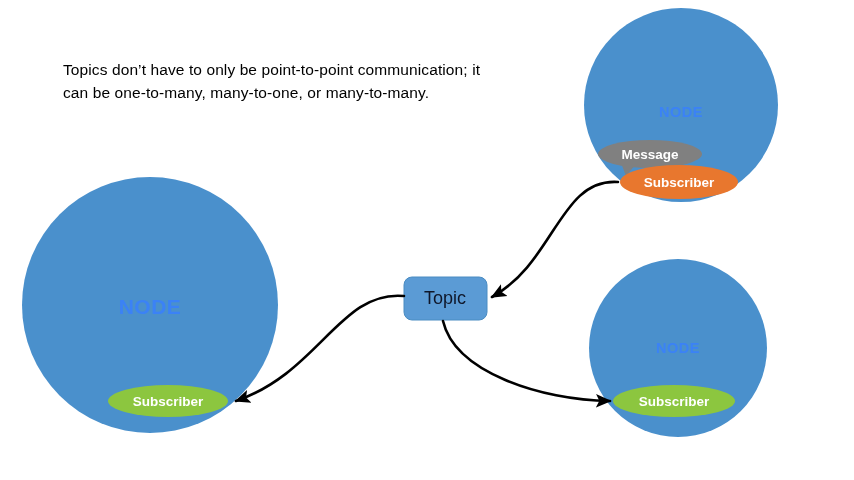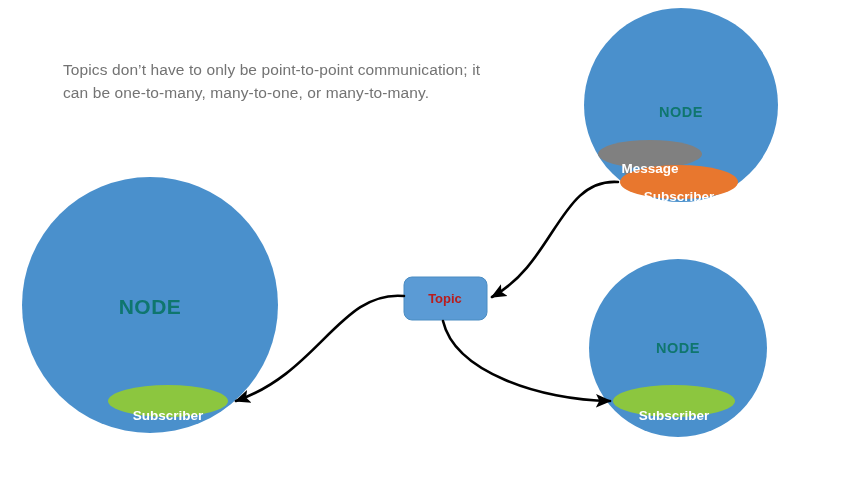--- a/index.html
+++ b/index.html
@@ -26,54 +26,53 @@
     height: 480px;
   }
   .caption {
     position: absolute;
     left: 63px;
     top: 58px;
     width: 420px;
     font-family: "Liberation Sans", sans-serif;
     font-size: 15.5px;
     line-height: 1.5;
-    color: #737373;
+    color: #000000;
     letter-spacing: 0.1px;
     white-space: pre-line;
   }
   .node-label {
     position: absolute;
-    color: #0f766e;
+    color: #3b82f6;
     font-weight: bold;
     font-family: "Liberation Sans", sans-serif;
     text-align: right;
     letter-spacing: 0.5px;
     white-space: nowrap;
     transform: translate(-50%, -50%);
   }
   .node-label.big { font-size: 21px; }
   .node-label.small { font-size: 14.5px; }
 
   .pill-label {
     position: absolute;
     color: #ffffff;
     font-weight: bold;
     font-family: "Liberation Sans", sans-serif;
     text-align: center;
     white-space: nowrap;
     transform: translate(-50%, -50%);
     font-size: 13.5px;
-    margin-top: 14px;
   }
   .topic-label {
     position: absolute;
-    color: #b91c1c;
-    font-weight: bold;
+    color: #0f172a;
+    font-weight: normal;
     font-family: "Liberation Sans", sans-serif;
-    font-size: 13px;
+    font-size: 18px;
     white-space: nowrap;
     transform: translate(-50%, -50%);
   }
 </style>
 </head>
 <body>
 
 <div id="slide" style="background: rgb(255, 255, 255);">
 
   <svg id="canvas" viewBox="0 0 854 480" xmlns="http://www.w3.org/2000/svg">

